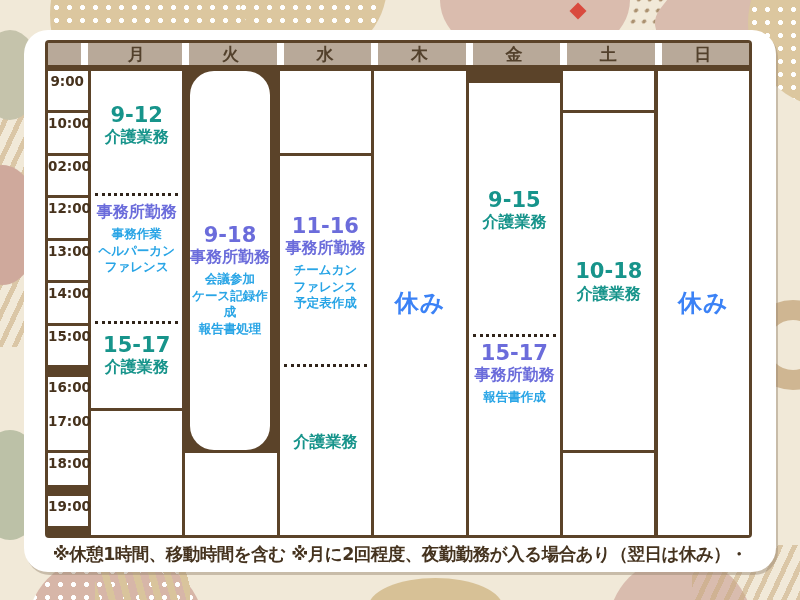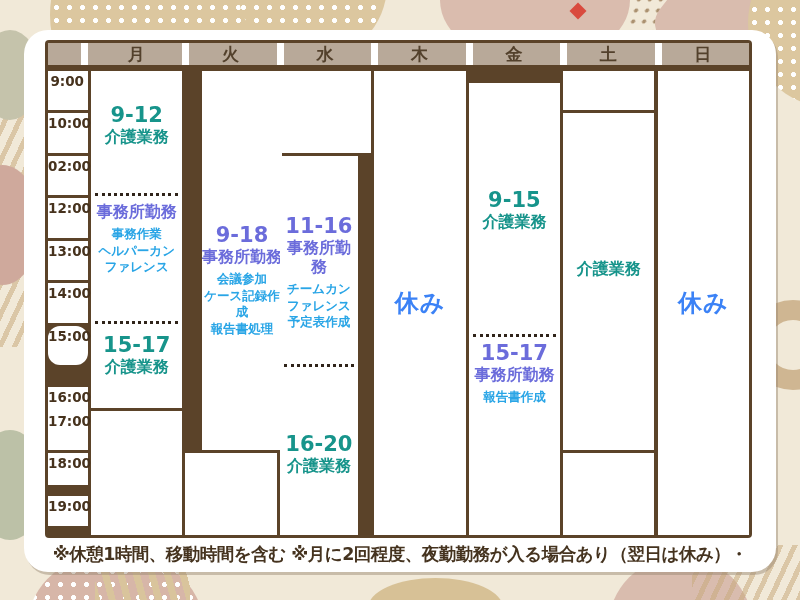--- a/index.html
+++ b/index.html
@@ -83,22 +83,22 @@
     <div class="hday" style="left:423.7px;width:91.4px;">金</div>
     <div class="hday" style="left:518.1px;width:91.4px;">土</div>
     <div class="hday" style="left:612.6px;width:91.4px;">日</div>
 
     <div class="tcell" style="top:31px;height:39.45px;">9:00</div>
     <div class="tcell" style="top:73.45px;height:39.45px;">10:00</div>
     <div class="tcell" style="top:115.9px;height:39.45px;">02:00</div>
     <div class="tcell" style="top:158.35px;height:39.45px;">12:00</div>
     <div class="tcell" style="top:200.8px;height:39.45px;">13:00</div>
     <div class="tcell" style="top:243.25px;height:39.45px;">14:00</div>
-    <div class="tcell" style="top:285.7px;height:39.45px;border-radius:12px;">15:00</div>
-    <div class="tcell" style="top:347px;height:42px;">16:00</div>
+    <div class="tcell" style="top:285.7px;height:39.45px;">15:00</div>
+    <div class="tcell" style="top:337px;height:42px;">16:00</div>
     <div class="tcell" style="top:370.6px;height:39.45px;">17:00</div>
     <div class="tcell" style="top:413.05px;height:32px;">18:00</div>
     <div class="tcell" style="top:455.5px;height:30px;">19:00</div>
 
     <div class="cell" style="left:46px;top:31px;width:91.4px;height:336.6px;">
       <div class="blk care" style="top:32px;">
         <div class="bt">9-12</div>
         <div class="bl">介護業務</div>
       </div>
       <div class="dots" style="top:122px;"></div>
@@ -111,47 +111,46 @@
         </div>
       </div>
       <div class="dots" style="top:250px;"></div>
       <div class="blk care" style="top:262px;">
         <div class="bt">15-17</div>
         <div class="bl">介護業務</div>
       </div>
     </div>
     <div class="cell" style="left:46px;top:370.6px;width:91.4px;height:124.4px;"></div>
 
-    <div class="cell" style="left:157px;top:31px;width:80px;height:379.05px;">
+    <div class="cell" style="left:145px;top:31px;width:80px;height:379.05px;border-radius:24px;">
       <div class="blk office" style="top:152px;">
         <div class="bt">9-18</div>
         <div class="bl">事務所勤務</div>
         <div class="bd">
           <div>会議参加</div>
           <div>ケース記録作成</div>
           <div>報告書処理</div>
         </div>
       </div>
     </div>
     <div class="cell" style="left:140.4px;top:413.05px;width:91.4px;height:81.95px;"></div>
 
     <div class="cell" style="left:234.9px;top:31px;width:91.4px;height:81.9px;"></div>
-    <div class="cell" style="left:234.9px;top:115.9px;width:78px;height:379.1px;">
+    <div class="cell" style="left:234.9px;top:115.9px;width:91px;height:379.1px;">
       <div class="blk office" style="top:58px;">
         <div class="bt">11-16</div>
         <div class="bl">事務所勤務</div>
         <div class="bd">
           <div>チームカン</div>
           <div>ファレンス</div>
           <div>予定表作成</div>
         </div>
       </div>
       <div class="dots" style="top:208px;"></div>
       <div class="blk care" style="top:276px;">
-        <div class="bt">16-20</div>
         <div class="bl">介護業務</div>
       </div>
     </div>
 
     <div class="cell flexc" style="left:329.3px;top:31px;width:91.4px;height:464px;">
       <div class="off-label">休み</div>
     </div>
 
     <div class="cell" style="left:423.7px;top:31px;width:91.4px;height:336.6px;margin-top:12px;">
       <div class="blk care" style="top:105px;">
@@ -165,20 +164,21 @@
         <div class="bd">
           <div>報告書作成</div>
         </div>
       </div>
     </div>
     <div class="cell" style="left:423.7px;top:370.6px;width:91.4px;height:124.4px;"></div>
 
     <div class="cell" style="left:518.1px;top:31px;width:91.4px;height:39.45px;"></div>
     <div class="cell" style="left:518.1px;top:73.45px;width:91.4px;height:336.6px;">
       <div class="blk care" style="top:146px;">
+        <div class="bt">10-18</div>
         <div class="bl">介護業務</div>
       </div>
     </div>
     <div class="cell" style="left:518.1px;top:413.05px;width:91.4px;height:81.95px;"></div>
 
     <div class="cell flexc" style="left:612.6px;top:31px;width:91.4px;height:464px;">
       <div class="off-label">休み</div>
     </div>
 
   </div>

